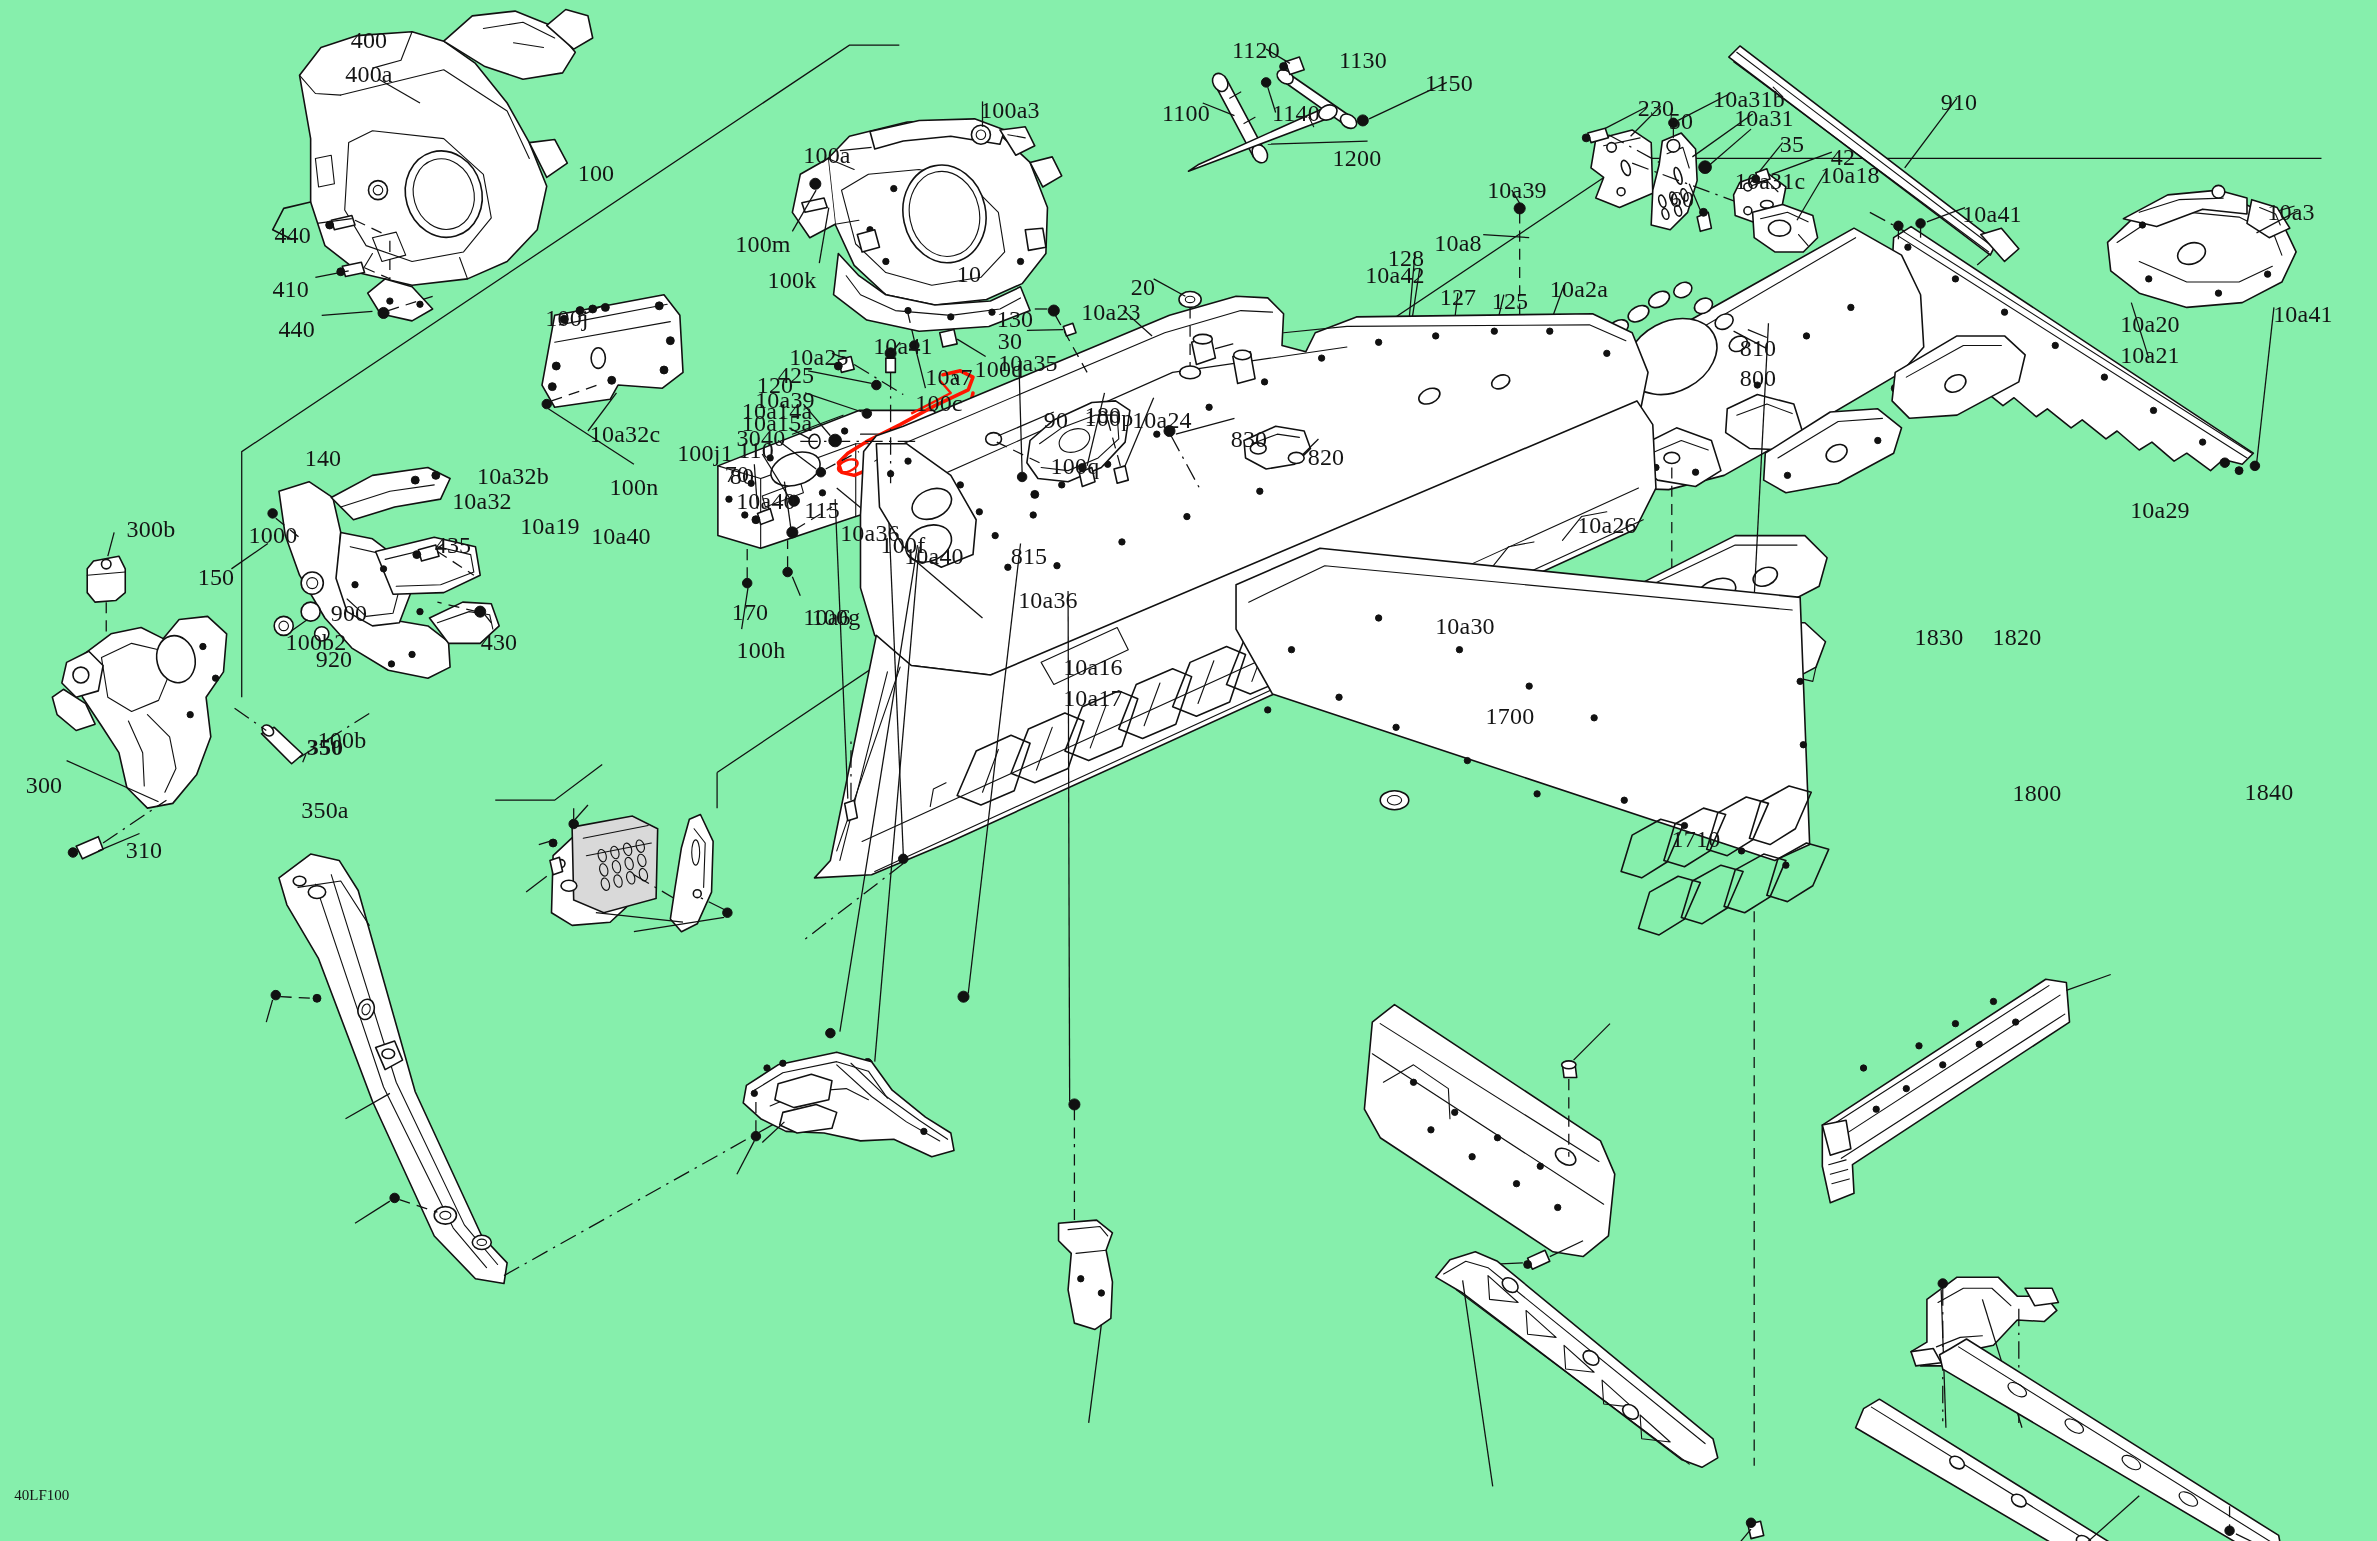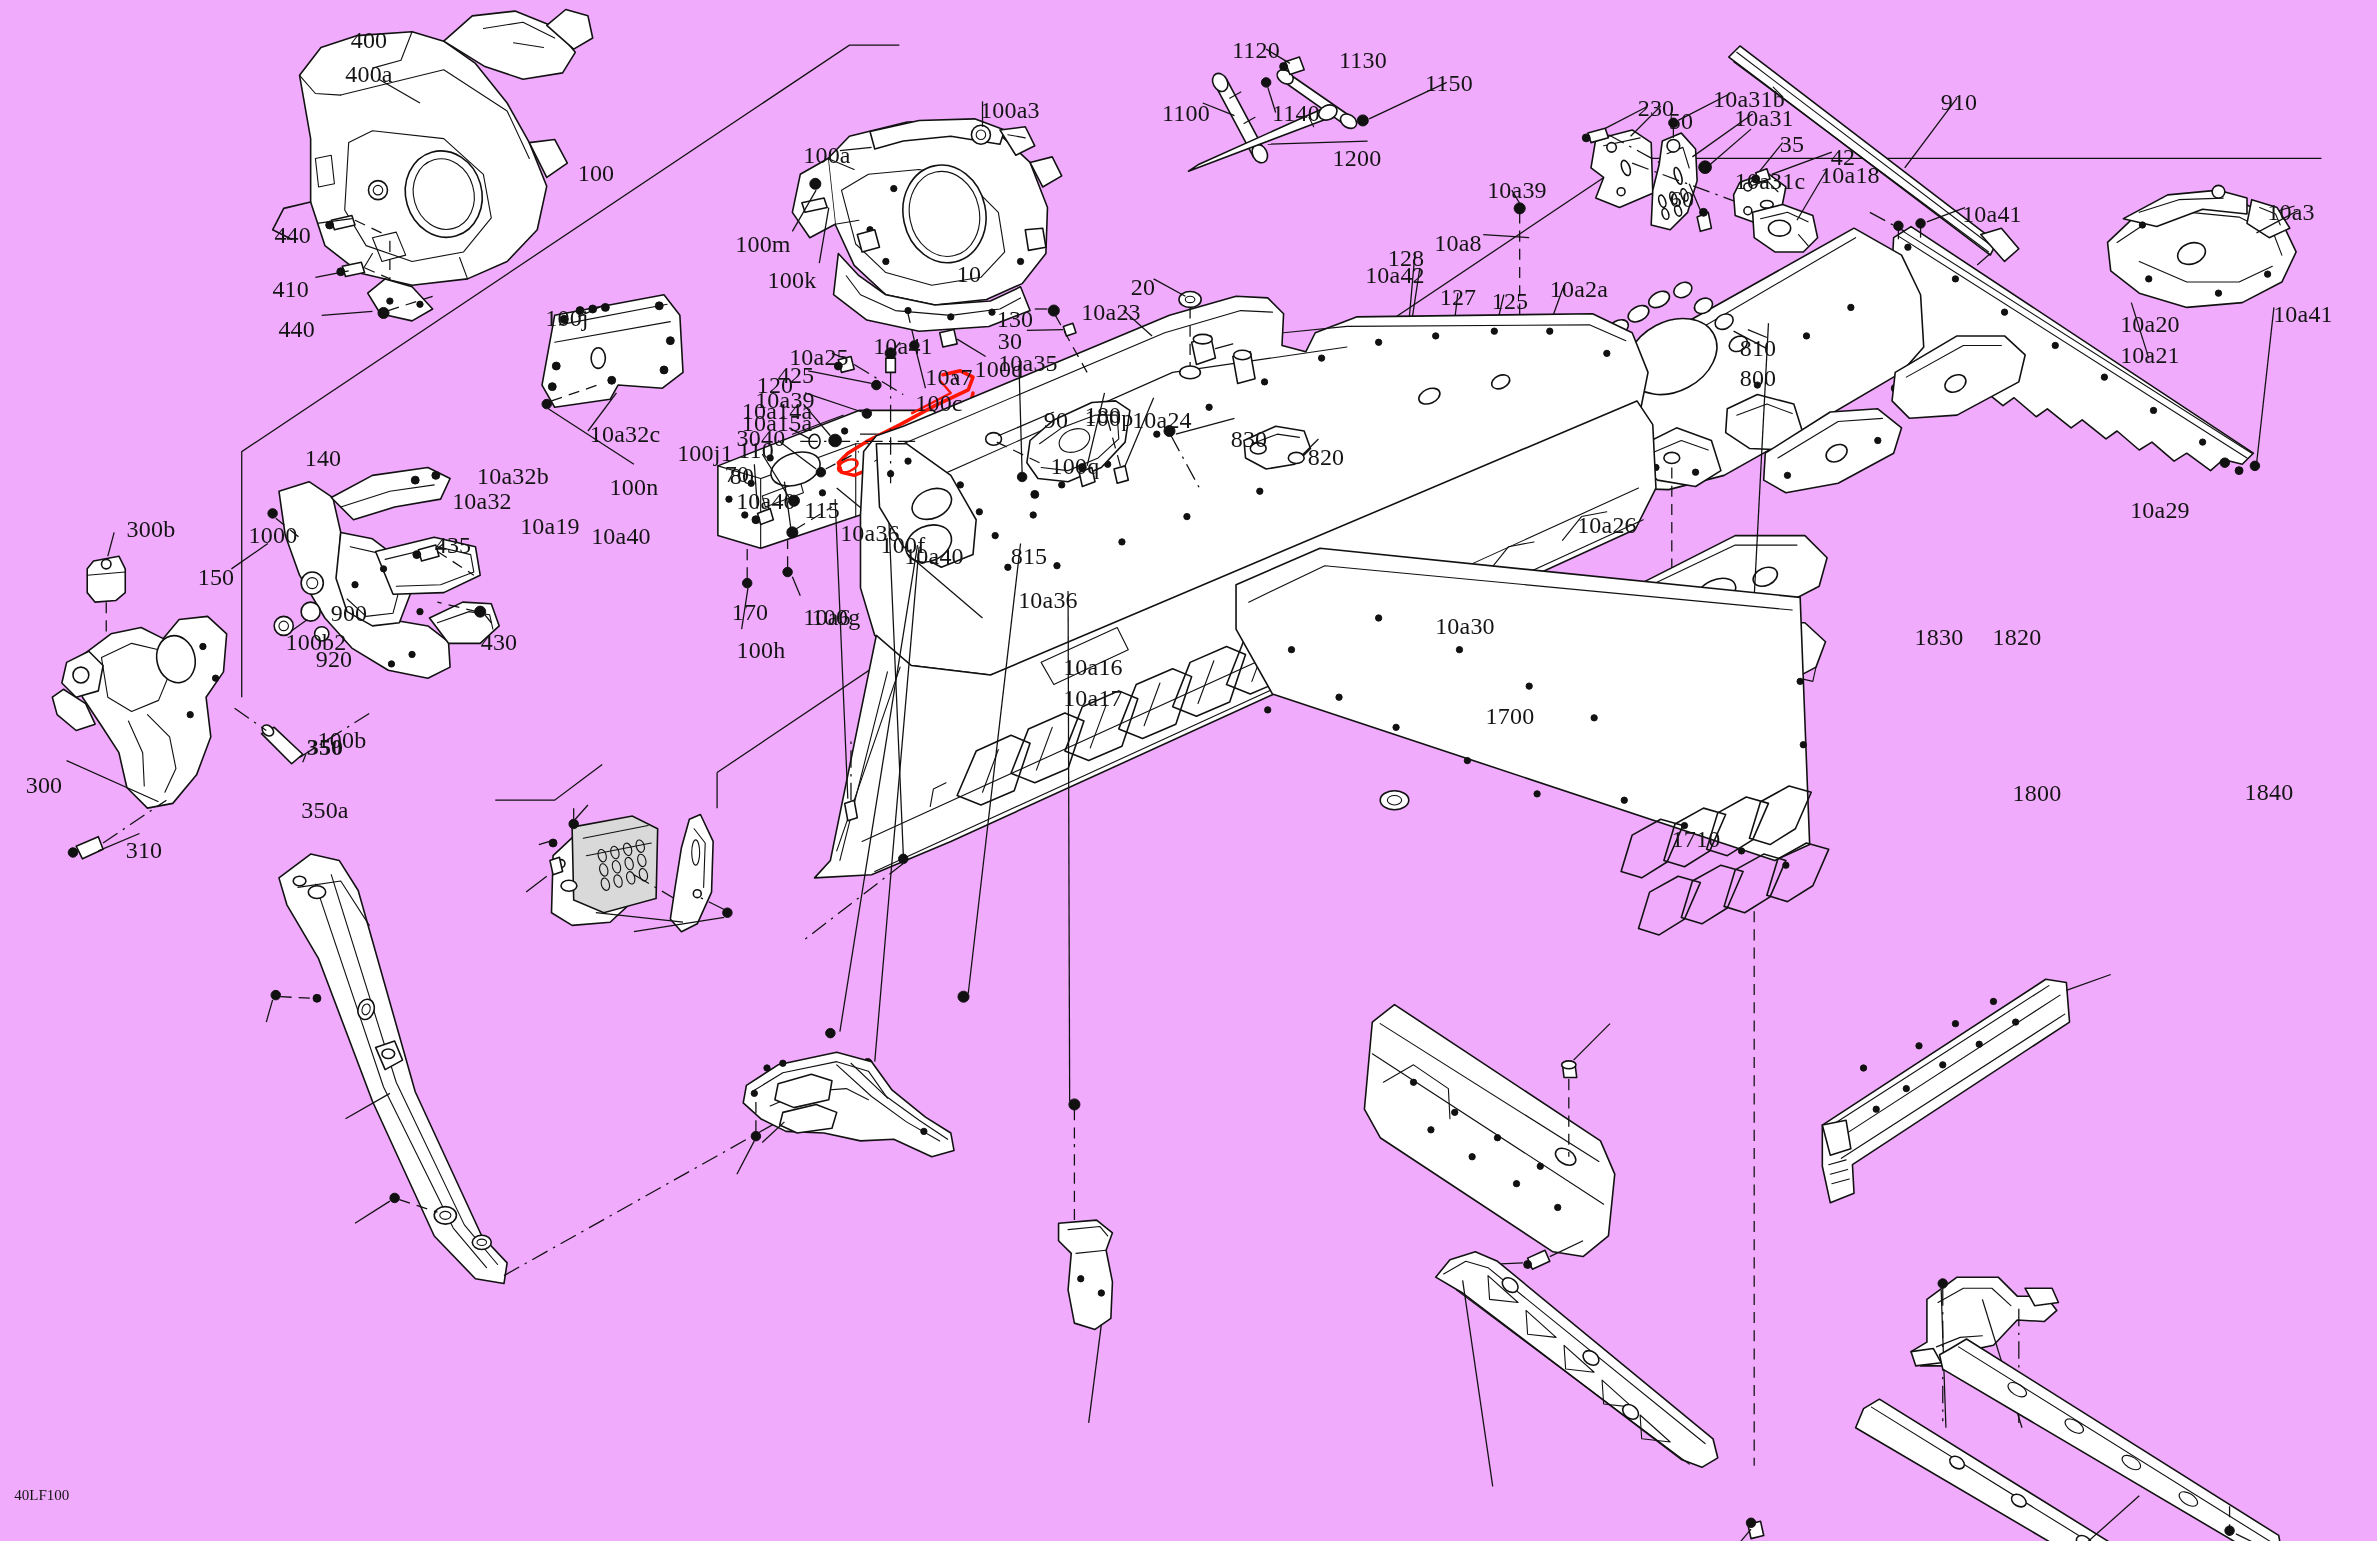--- a/index.html
+++ b/index.html
@@ -1,20 +1,20 @@
 <!DOCTYPE html>
 <html style="font-size:12.7px"><head>
 <meta charset="utf-8">
 <title>Parts Diagram 40LF100</title>
 <style>
   html,body{margin:0;padding:0;background:#ffffff;}
   #sheet{
     position:relative;
     width:2377px;height:1541px;
-    background:#f0abfc;
+    background:#86efac;
     overflow:hidden;
     font-family:"Liberation Serif", serif;
     color:#111111;
   }
   #artwork{position:absolute;left:0;top:0;width:2377px;height:1541px;}
   .lbl{
     position:absolute;
     font-family:"Liberation Serif", serif;
     font-size:24px;
     line-height:1.05;

